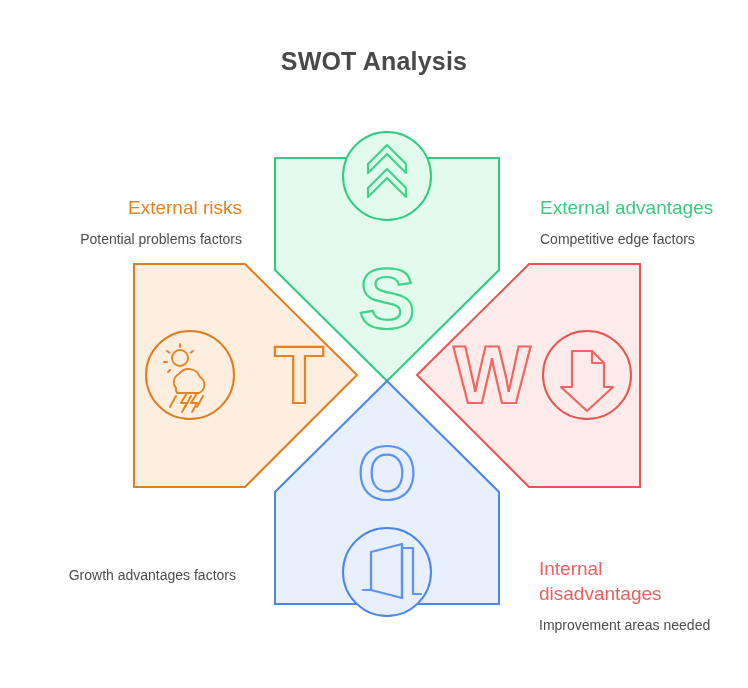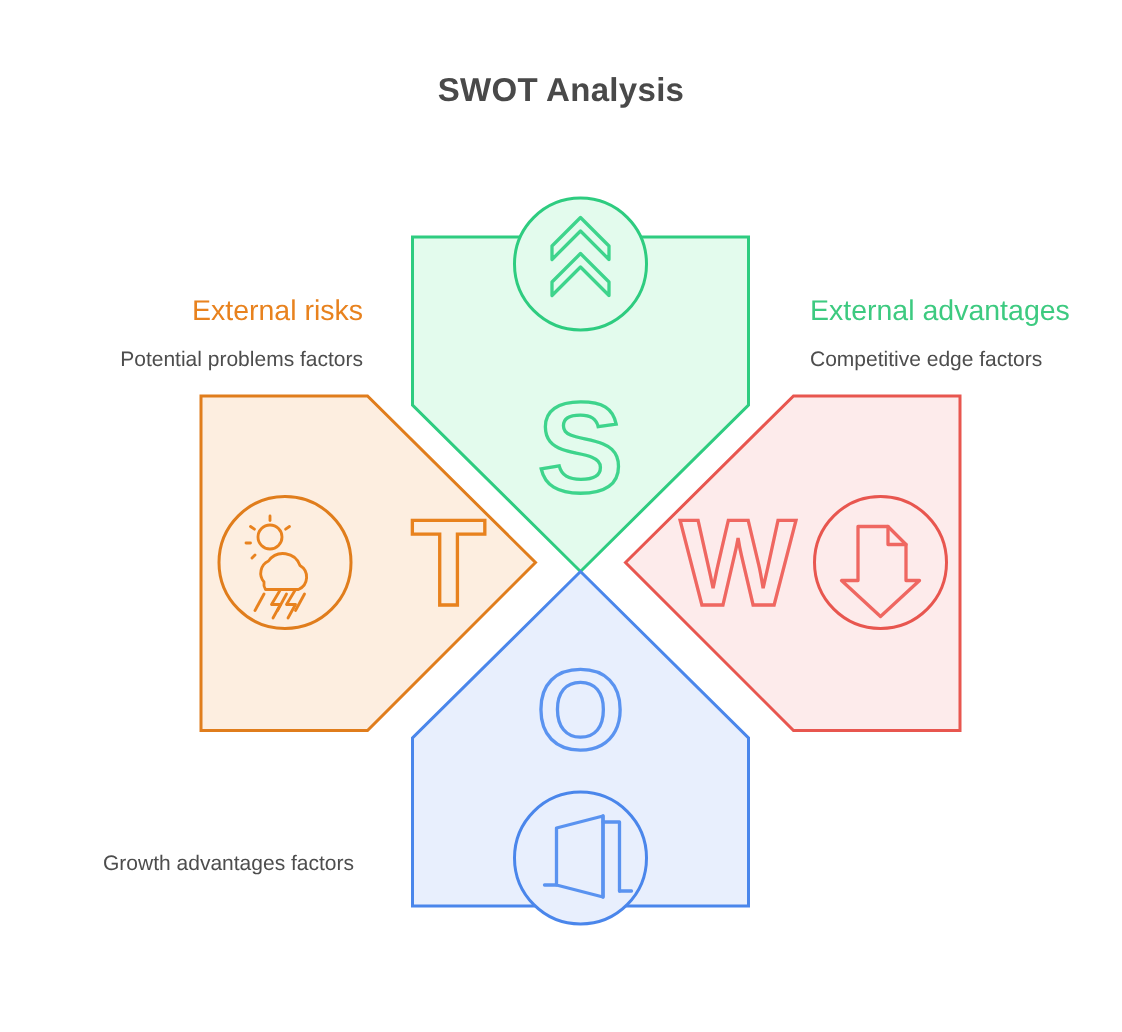--- a/index.html
+++ b/index.html
@@ -20,21 +20,21 @@
     overflow: hidden;
   }
 
   
   .page-title {
     position: absolute;
     left: 0;
     top: 47px;
     width: 748px;
     text-align: center;
-    font-size: 22px;
+    font-size: 25px;
     font-weight: bold;
     color: #494949;
     letter-spacing: 0.2px;
   }
 
   
   .footer-url {
     position: absolute;
     left: 0;
     top: 658px;
@@ -208,15 +208,20 @@
 
   <div class="label-block" id="label-strengths">
     <div class="label-title">External advantages</div>
     <div class="label-sub">Competitive edge factors</div>
   </div>
 
   <div class="label-block" id="label-opportunities">
     <div class="label-sub">Growth advantages factors</div>
   </div>
 
+  <div class="label-block" id="label-weaknesses">
+    <div class="label-title">Internal
+disadvantages</div>
+    <div class="label-sub">Improvement areas needed</div>
+  </div>
 
 
 </div>
 
 </body></html>

